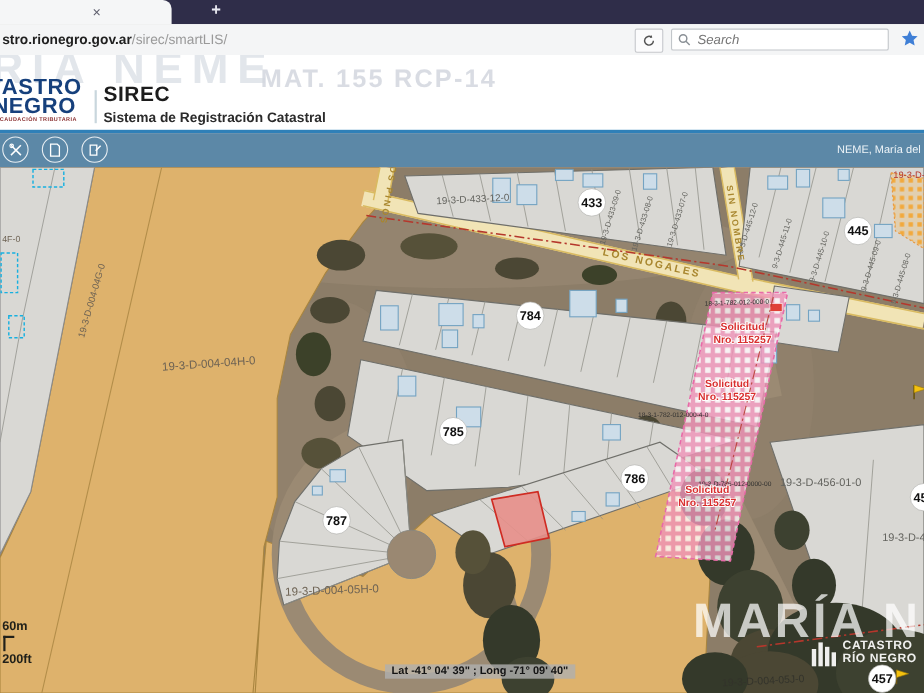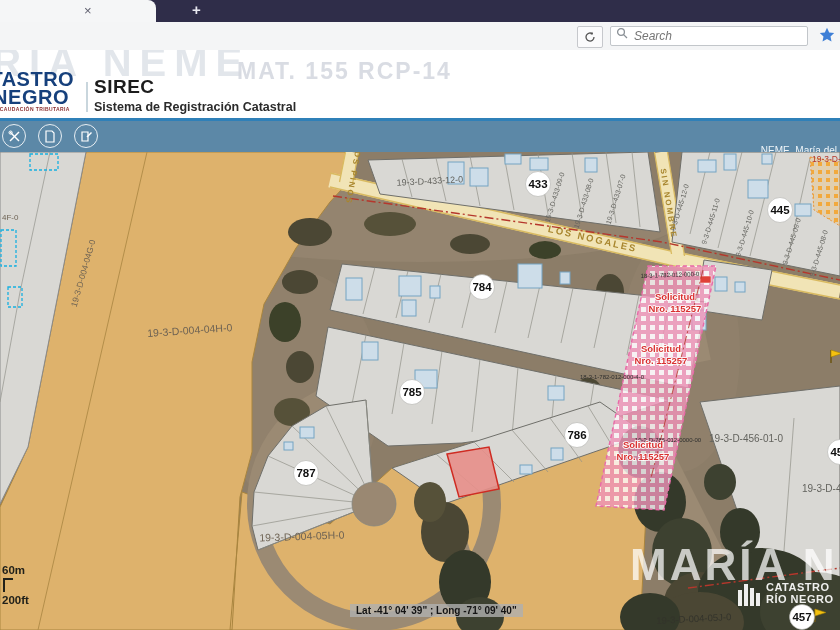--- a/index.html
+++ b/index.html
@@ -12,42 +12,42 @@
   .tab-close{position:absolute;left:118px;top:3px;font-size:13px;color:#5f5f6e;cursor:default;}
   .new-tab{position:absolute;left:192px;top:1px;font-size:15px;color:#e8e8f0;font-weight:700;}
   .urlbar{position:absolute;left:0;top:22px;width:840px;height:28px;background:#f4f5f6;
           border-bottom:1px solid #c9ccd0;}
   .url-text{position:absolute;left:2px;top:7px;font-size:12.5px;white-space:nowrap;}
   .url-domain{color:#1f1f1f;font-weight:600;}
   .url-path{color:#9a9a9a;}
   .reload-btn{position:absolute;left:577px;top:4px;width:24px;height:20px;background:#fbfbfc;
               border:1px solid #c6c8cc;border-radius:2px;display:flex;align-items:center;justify-content:center;}
   .search-box{position:absolute;left:610px;top:4px;width:198px;height:20px;background:#fff;
-              border:1px solid #c2c6ca;border-radius:2px;display:flex;padding:0 5px;box-sizing:border-box;}
+              border:1px solid #c2c6ca;border-radius:2px;display:flex;align-items:center;padding:0 5px;box-sizing:border-box;}
   .search-box input{border:none;outline:none;font-style:italic;font-size:12px;color:#8a9096;width:150px;
               font-family:"Liberation Sans",sans-serif;background:transparent;}
   .star{position:absolute;left:819px;top:5px;}
   
   .appheader{position:absolute;left:0;top:50px;width:840px;height:68px;background:#fff;overflow:hidden;}
   .wm-top{position:absolute;left:-86px;top:-10px;font-size:40px;font-weight:700;letter-spacing:8px;
           color:rgba(203,209,218,0.55);white-space:nowrap;}
   .wm-mat{position:absolute;left:237px;top:8px;font-size:23px;font-weight:700;letter-spacing:2px;
           color:rgba(210,214,222,0.85);white-space:nowrap;text-align:right;}
   .logo-l1{position:absolute;left:-38px;top:18px;font-size:20px;font-weight:800;color:#16407c;letter-spacing:.5px;}
   .logo-l2{position:absolute;left:-50px;top:36px;font-size:20px;font-weight:800;color:#16407c;letter-spacing:.5px;}
   .logo-sub{position:absolute;left:-8px;top:56px;font-size:5px;font-weight:700;color:#8a2f2f;letter-spacing:.4px;}
   .hdr-divider{position:absolute;left:86px;top:32px;width:2px;height:30px;background:#c9d6dd;}
   .app-name{position:absolute;left:94px;top:26px;font-size:19px;font-weight:800;color:#1c1c1c;letter-spacing:.5px;}
   .app-sub{position:absolute;left:94px;top:50px;font-size:12.5px;font-weight:700;color:#2b2b2b;text-align:right;}
   .accent-line{position:absolute;left:0;top:118px;width:840px;height:3px;background:#2f80b8;}
   
   .toolbar{position:absolute;left:0;top:121px;width:840px;height:31px;background:#5c88a7;}
   .tool-circle{position:absolute;top:3px;width:24px;height:24px;border:1.5px solid rgba(255,255,255,.85);
                border-radius:50%;display:flex;align-items:center;justify-content:center;box-sizing:border-box;}
-  .toolbar-user{position:absolute;right:3px;top:24px;font-size:10px;color:#eef4f8;}
+  .toolbar-user{position:absolute;right:3px;top:10px;font-size:10px;color:#eef4f8;}
   
   .map{position:absolute;left:0;top:152px;width:840px;height:478px;overflow:hidden;background:#8c7d68;}
   #map-svg{position:absolute;left:0;top:0;}
   #map-svg text{font-family:"Liberation Sans",sans-serif;}
   .scalebox{position:absolute;left:2px;top:412px;color:#21211a;font-size:11.5px;font-weight:700;line-height:12px;}
   .scale-glyph{width:8px;height:12px;border-left:2px solid #21211a;border-top:2px solid #21211a;margin:2px 0 2px 1px;}
   .statusbar{position:absolute;left:350px;top:452px;background:rgba(175,175,175,0.8);color:#141414;
              font-size:10px;font-weight:700;padding:1px 6px;white-space:nowrap;}
   .wm-bottom-name{position:absolute;left:630px;top:388px;font-size:44px;font-weight:700;letter-spacing:3px;
              color:rgba(255,255,255,0.72);white-space:nowrap;}
@@ -63,20 +63,23 @@
 <div class="stage">
 
   <div class="tabstrip">
     <div class="tab-active">
       <span class="tab-close">×</span>
     </div>
     <span class="new-tab">+</span>
   </div>
 
   <div class="urlbar">
+    <div class="url-text">
+      <span class="url-domain">stro.rionegro.gov.ar</span><span class="url-path">/sirec/smartLIS/</span>
+    </div>
     <div class="reload-btn">
       <svg width="12" height="12" viewBox="0 0 12 12">
         <path d="M10,6 A4,4 0 1 1 8.5,2.9" fill="none" stroke="#555" stroke-width="1.3"></path>
         <path d="M8.2,0.8 L9,3.2 L6.6,3.6 Z" fill="#555"></path>
       </svg>
     </div>
     <div class="search-box">
       <svg width="12" height="12" viewBox="0 0 12 12" style="margin-right:4px">
         <circle cx="5" cy="5" r="3.4" fill="none" stroke="#8a9096" stroke-width="1.3"></circle>
         <line x1="7.6" y1="7.6" x2="11" y2="11" stroke="#8a9096" stroke-width="1.3"></line>

